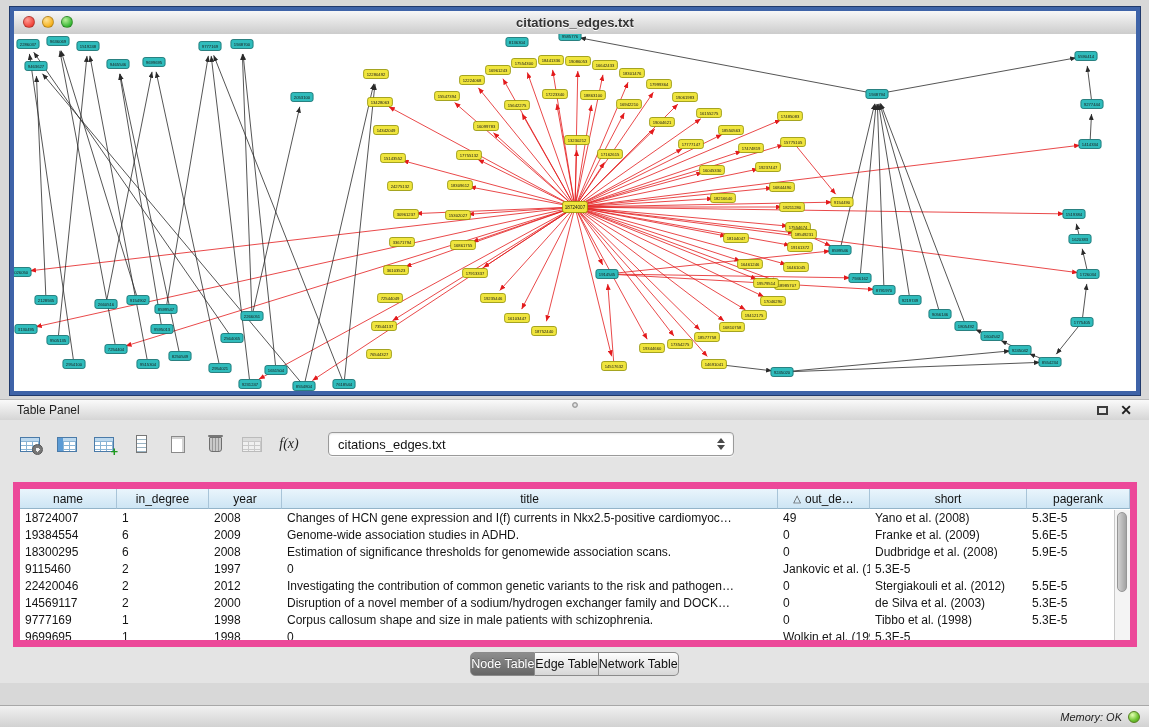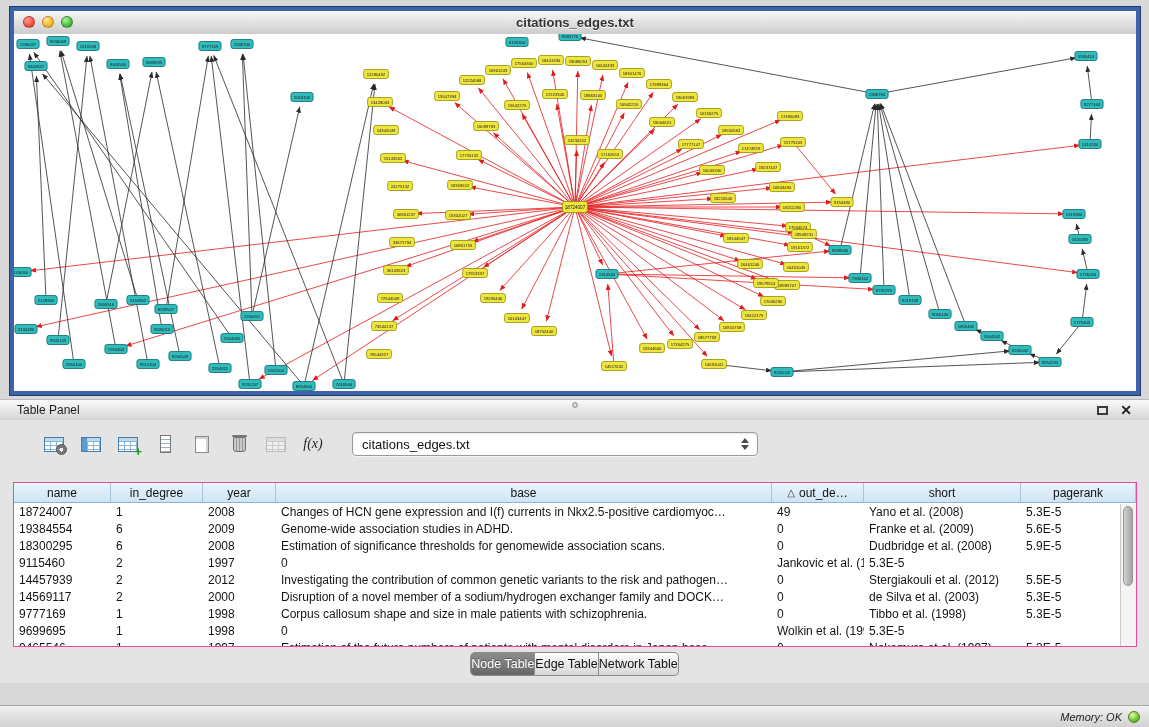--- a/index.html
+++ b/index.html
@@ -36,21 +36,21 @@
     display:flex; align-items:center; padding:0 17px; font-size:12px; color:#1d1d1d;
   }
   .grip { position:absolute; left:50%; top:2px; width:6px; height:6px; margin-left:-3px;
           border-radius:50%; background:radial-gradient(#ffffff,#8f8f8f); border:1px solid #9a9a9a; box-sizing:border-box; }
   .panel-actions { margin-left:auto; display:flex; align-items:center; gap:12px; }
   .float-ic { width:11px; height:9px; border:2px solid #3c3c3c; box-sizing:border-box; background:#e9e9e9; }
   .close-x { font-size:14px; font-weight:bold; color:#1d1d1d; line-height:1; cursor:default; }
   .panel-body { position:absolute; top:21px; left:0; right:0; bottom:22px; background:#e4e4e4; }
 
   
-  .toolbar { display:flex; align-items:center; gap:9px; padding:9px 0 0 16px; height:30px;margin-left:24px; }
+  .toolbar { display:flex; align-items:center; gap:9px; padding:9px 0 0 16px; height:30px; }
   .tb-icon { width:28px; height:27px; display:flex; align-items:center; justify-content:center; position:relative; }
   .tb-icon.disabled { opacity:.45; }
   .ic { position:relative; }
   .ic-grid {
     width:18px; height:13px; background-color:#fff; border:1px solid #4a7aa8; box-sizing:content-box;
     background-image:
       linear-gradient(to bottom, #bcd8ee 0, #bcd8ee 3px, rgba(0,0,0,0) 3px),
       repeating-linear-gradient(to right, rgba(0,0,0,0) 0 5px, #8ab4d4 5px 6px),
       repeating-linear-gradient(to bottom, rgba(0,0,0,0) 0 3px, #8ab4d4 3px 4px);
   }
@@ -84,21 +84,21 @@
     margin-left:16px; width:392px; height:22px; background:#fff; border:1px solid #9a9a9a; border-radius:4px;
     display:flex; align-items:center; padding:0 3px 0 9px; font-size:13px; color:#111;
     box-shadow:inset 0 1px 2px rgba(0,0,0,.10), 0 1px 0 rgba(255,255,255,.6);
   }
   .net-select .val { flex:1; white-space:nowrap; overflow:hidden; }
   .stepper { width:14px; display:flex; flex-direction:column; align-items:center; gap:2px; padding-right:2px; }
   .arr-up { width:0; height:0; border-left:4px solid transparent; border-right:4px solid transparent; border-bottom:5px solid #4a4a4a; }
   .arr-dn { width:0; height:0; border-left:4px solid transparent; border-right:4px solid transparent; border-top:5px solid #4a4a4a; }
 
   
-  .data-table { position:absolute; top:62px; left:13px; right:12px; bottom:36px; background:#fff; border:1px solid #ec4899; overflow:hidden; }
+  .data-table { position:absolute; top:62px; left:13px; right:12px; bottom:36px; background:#fff; border:7px solid #ec4899; overflow:hidden; }
   .thead, .tr { display:grid; grid-template-columns:97px 92px 73px 496px 92px 157px auto; }
   .th {
     height:20px; box-sizing:border-box; background:linear-gradient(#eaf5fc,#cde5f4);
     border-right:1px solid #a8c4d8; border-bottom:1px solid #93b4c9;
     display:flex; align-items:center; justify-content:center; font-size:12px; color:#111; white-space:nowrap; overflow:hidden;
   }
   .th .sort { margin-right:4px; font-size:10px; color:#333; }
   .tbody { position:absolute; top:21px; left:0; right:15px; bottom:0; overflow:hidden; }
   .tr { height:17px; }
   .td { font-size:12px; color:#141414; padding:1px 4px 0 5px; white-space:nowrap; overflow:hidden; box-sizing:border-box; }
@@ -781,21 +781,21 @@
           <div class="th">
             <span>name</span>
           </div>
           <div class="th">
             <span>in_degree</span>
           </div>
           <div class="th">
             <span>year</span>
           </div>
           <div class="th">
-            <span>base</span>
+            <span>title</span>
           </div>
           <div class="th">
             <span class="sort">△</span>
             <span>out_de…</span>
           </div>
           <div class="th">
             <span>short</span>
           </div>
           <div class="th">
             <span>pagerank</span>
@@ -831,21 +831,21 @@
           </div>
           <div class="tr">
             <div class="td c-name">9115460</div>
             <div class="td c-in_degree">2</div>
             <div class="td c-year">1997</div>
             <div class="td c-out_degree">0</div>
             <div class="td c-short">Jankovic et al. (1997)</div>
             <div class="td c-pagerank">5.3E-5</div>
           </div>
           <div class="tr">
-            <div class="td c-name">14457939</div>
+            <div class="td c-name">22420046</div>
             <div class="td c-in_degree">2</div>
             <div class="td c-year">2012</div>
             <div class="td c-title">Investigating the contribution of common genetic variants to the risk and pathogen…</div>
             <div class="td c-out_degree">0</div>
             <div class="td c-short">Stergiakouli et al. (2012)</div>
             <div class="td c-pagerank">5.5E-5</div>
           </div>
           <div class="tr">
             <div class="td c-name">14569117</div>
             <div class="td c-in_degree">2</div>

